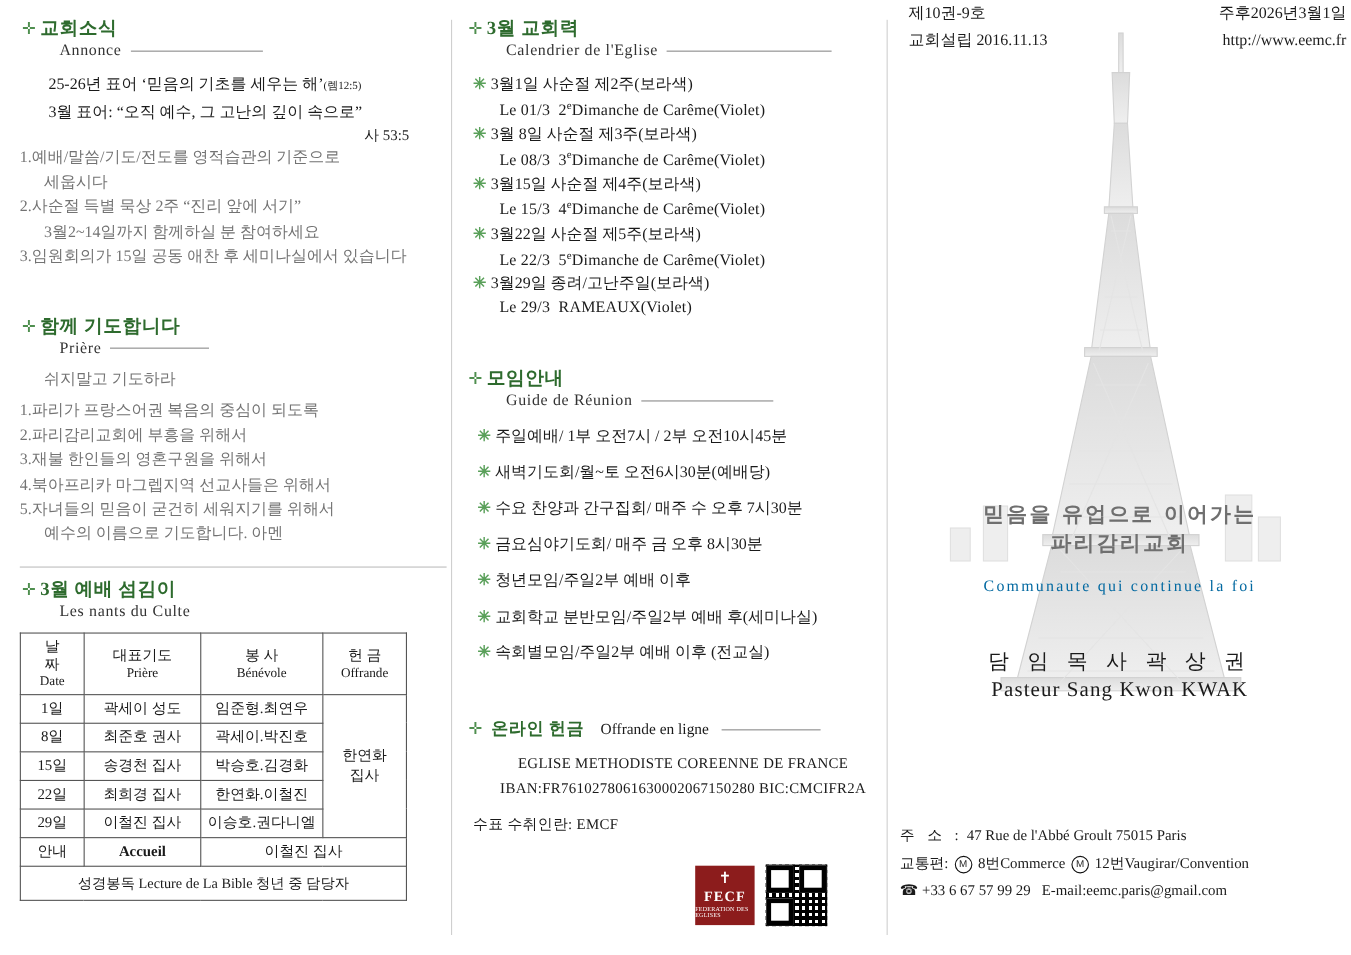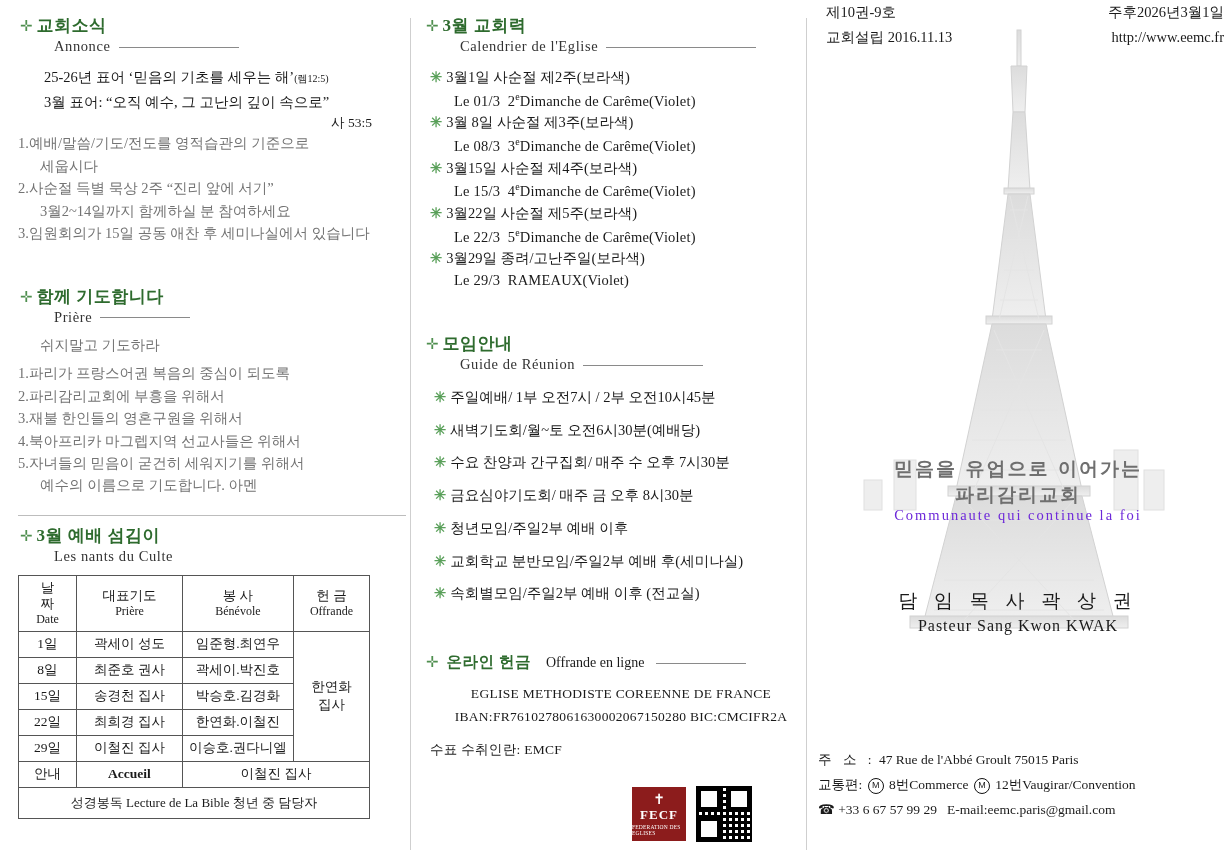--- a/index.html
+++ b/index.html
@@ -85,25 +85,25 @@
   .masthead{position:relative;height:46px;font-size:14.5px;}
   .mh-l{position:absolute;left:12px;top:0;line-height:1.7;}
   .mh-r{position:absolute;right:4px;top:0;text-align:right;line-height:1.7;}
 
   .eiffel{position:absolute;left:814px;top:20px;width:414px;height:620px;overflow:hidden;}
   .eiffel svg{position:absolute;left:0;top:0;}
 
   .brandbox{position:absolute;left:848px;top:456px;width:340px;text-align:center;}
   .brand-kr{font-size:19px;color:#6f6f6f;font-weight:bold;letter-spacing:2px;line-height:1.35;
             font-family:"DejaVu Sans", sans-serif;}
-  .brand-fr{font-size:14.5px;color:#6d28d9;letter-spacing:2px;margin-top:0;}
+  .brand-fr{font-size:14.5px;color:#0369a1;letter-spacing:2px;margin-top:18px;}
 
   .pastor{position:absolute;left:848px;top:588px;width:340px;text-align:center;}
   .pastor-kr{font-size:19px;letter-spacing:6px;}
-  .pastor-fr{font-size:16px;letter-spacing:1px;margin-top:3px;}
+  .pastor-fr{font-size:19px;letter-spacing:1px;margin-top:3px;}
 
   .contact{position:absolute;left:818px;top:748px;width:408px;font-size:13.5px;line-height:1.85;}
   .contact .row{white-space:nowrap;}
   .circleM{display:inline-block;width:14px;height:14px;border:1px solid #111;border-radius:50%;
            font-size:9px;line-height:13px;text-align:center;vertical-align:1px;margin:0 2px;
            font-family:"Liberation Sans", sans-serif;}
   .lbl{letter-spacing:4px;}
 </style>
 </head>
 <body>

